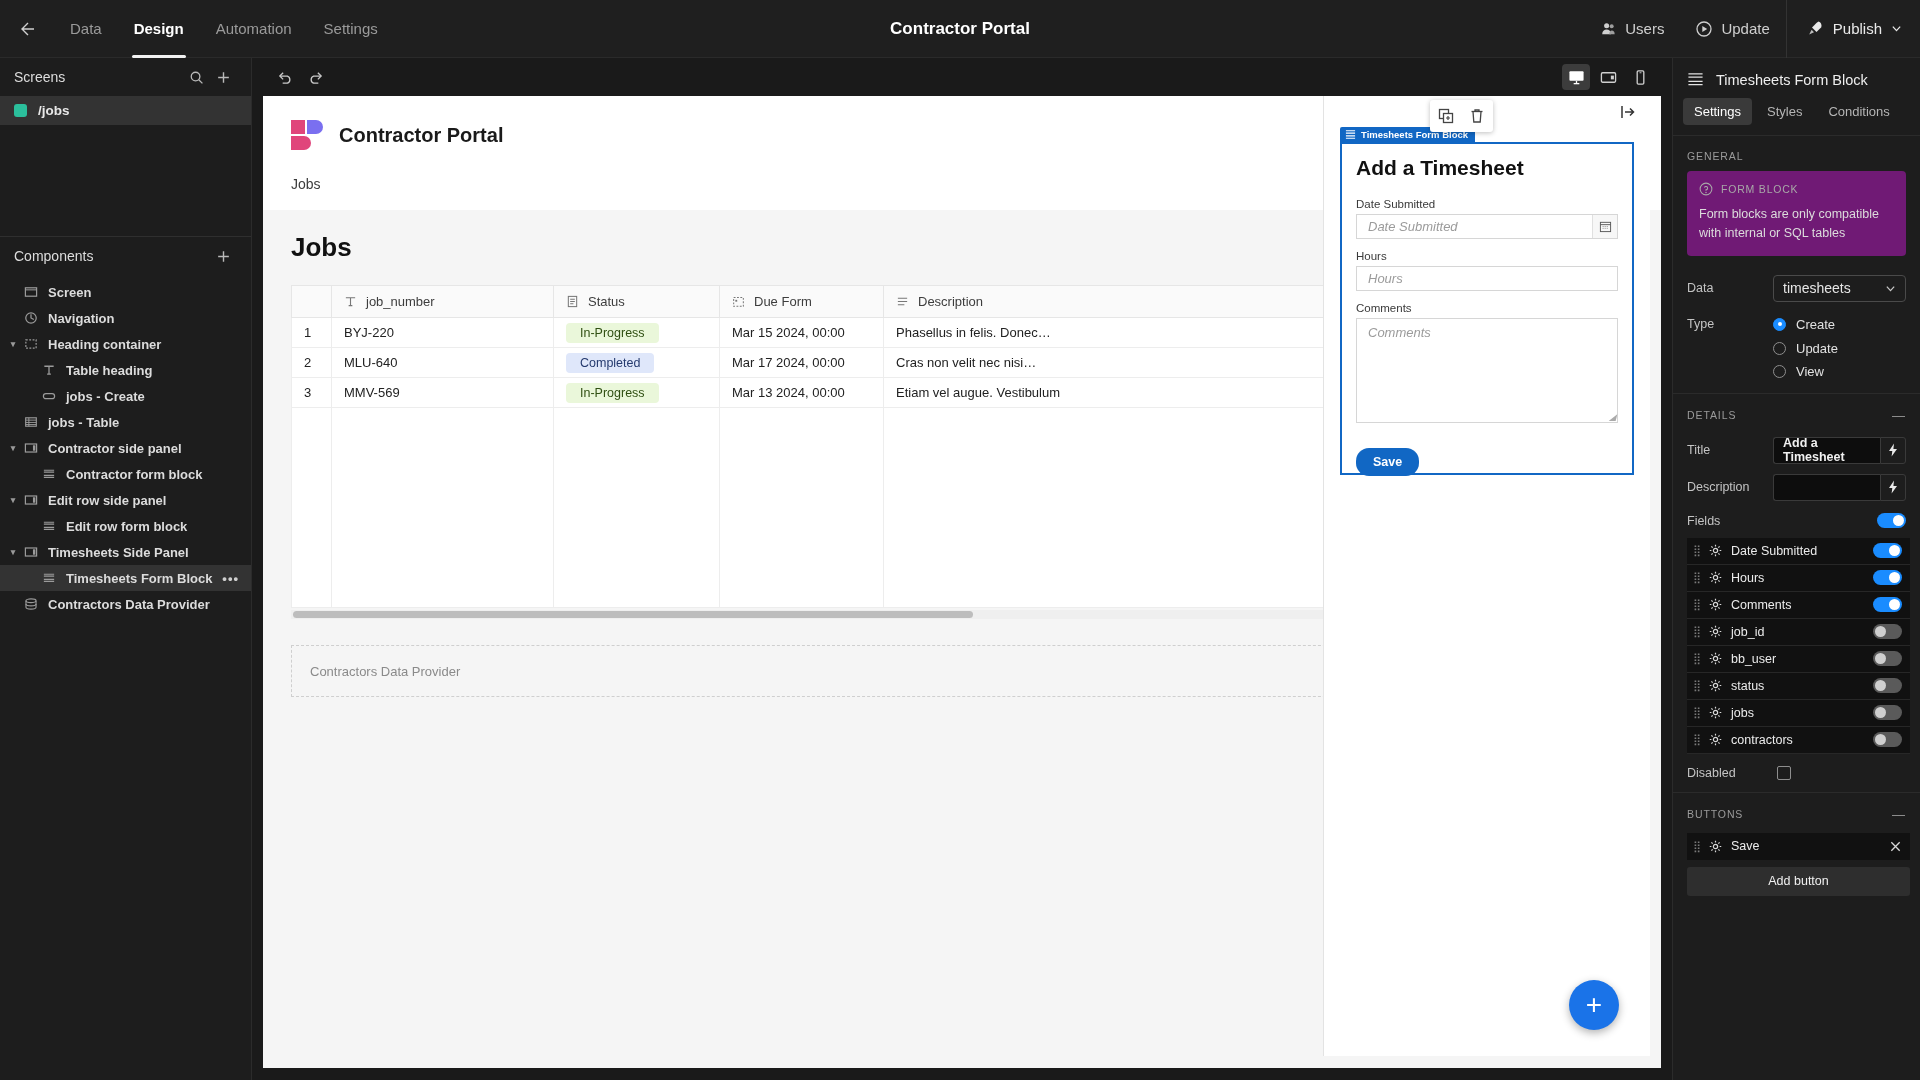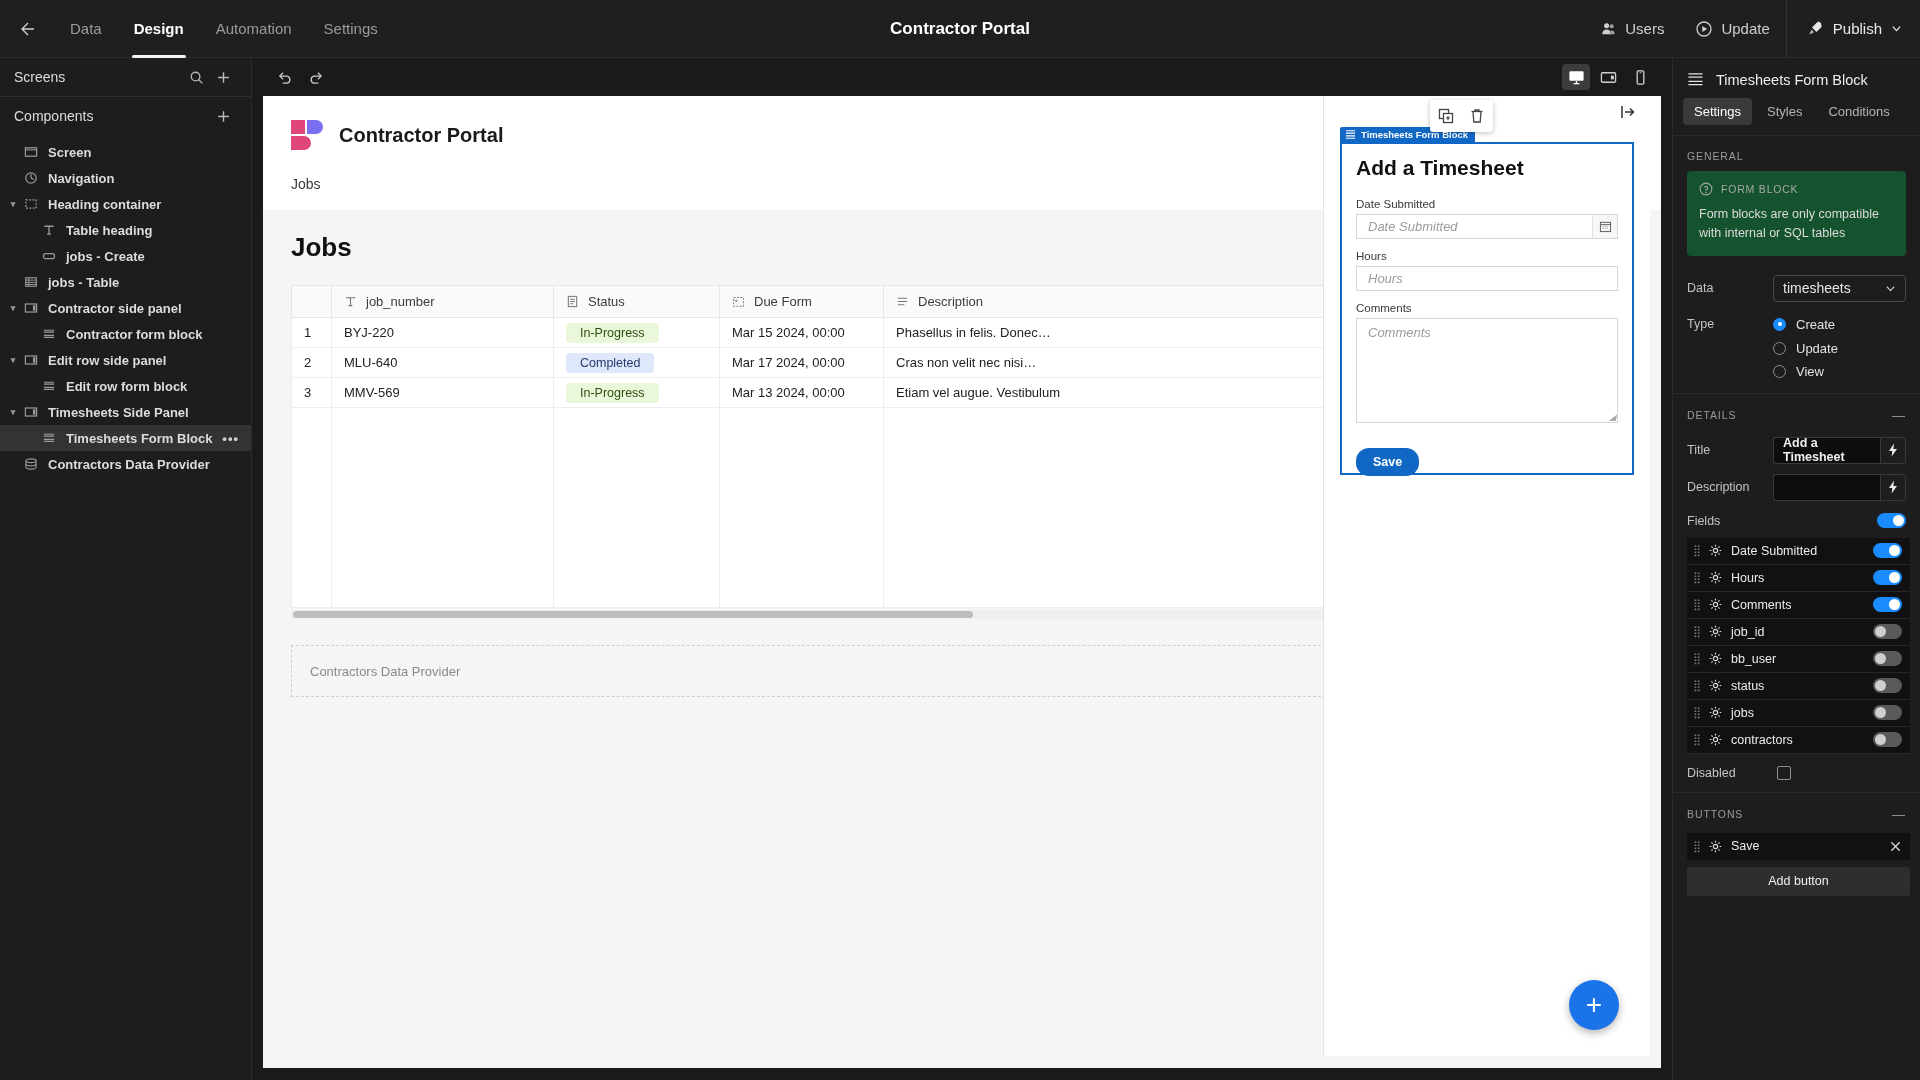--- a/index.html
+++ b/index.html
@@ -185,21 +185,21 @@
   .rp-head-title { font-size: 14.5px; color: #eee; }
   .rp-tabs { display: flex; gap: 4px; padding: 0 10px 10px 10px; border-bottom: 1px solid #2b2b2b; }
   .rp-tab { font-size: 13px; color: #b5b5b5; padding: 6px 11px; border-radius: 4px; cursor: pointer; }
   .rp-tab.active { background: #3a3a3a; color: #fff; }
   .rp-scroll { flex: 1; overflow: hidden; }
   .rp-section-title {
     font-size: 10.5px; letter-spacing: .9px; color: #9b9b9b; padding: 14px 14px 9px 14px;
     display: flex; align-items: center;
   }
   .rp-section-title .collapse { margin-left: auto; color: #9b9b9b; cursor: pointer; font-size: 13px; }
-  .info-box { margin: 0 14px 14px 14px; background: #14532d; border-radius: 4px; padding: 11px 12px 13px 12px; }
+  .info-box { margin: 0 14px 14px 14px; background: #701a75; border-radius: 4px; padding: 11px 12px 13px 12px; }
   .info-head { display: flex; align-items: center; gap: 8px; font-size: 10.5px; letter-spacing: .8px; color: #a8a8a8; margin-bottom: 9px; }
   .info-text { font-size: 12.5px; color: #dcdcdc; line-height: 1.5; }
   .rp-row { display: flex; align-items: center; padding: 5px 14px; min-height: 30px; }
   .rp-row-label { font-size: 12.5px; color: #c4c4c4; width: 86px; flex: 0 0 86px; }
   .rp-select {
     flex: 1; height: 27px; border: 1px solid #4a4a4a; border-radius: 4px; background: #1d1d1d;
     display: flex; align-items: center; padding: 0 9px; font-size: 14px; color: #e6e6e6; cursor: pointer;
   }
   .rp-select .chev { margin-left: auto; color: #c7c7c7; font-size: 10px; }
   .radio-row { display: flex; align-items: center; gap: 10px; padding: 4px 14px 4px 100px; cursor: pointer; }
@@ -313,20 +313,26 @@
           <svg width="15" height="15" viewBox="0 0 16 16">
             <circle cx="7" cy="7" r="4.6" fill="none" stroke="#b9b9b9" stroke-width="1.4"></circle>
             <path d="M10.4 10.4 L14.3 14.3" stroke="#b9b9b9" stroke-width="1.4"></path>
           </svg>
         </span>
         <span class="ico">
           <svg width="15" height="15" viewBox="0 0 16 16">
             <path d="M8 2.3 V13.7 M2.3 8 H13.7" stroke="#b9b9b9" stroke-width="1.5"></path>
           </svg>
         </span>
+      </div>
+      <div class="screens-list">
+        <div class="screen-item">
+          <span class="screen-dot"></span>
+          <span>/jobs</span>
+        </div>
       </div>
       <div class="panel-sep"></div>
       <div class="panel-head">
         <span>Components</span>
         <div class="spacer"></div>
         <span class="ico">
           <svg width="15" height="15" viewBox="0 0 16 16">
             <path d="M8 2.3 V13.7 M2.3 8 H13.7" stroke="#b9b9b9" stroke-width="1.5"></path>
           </svg>
         </span>

